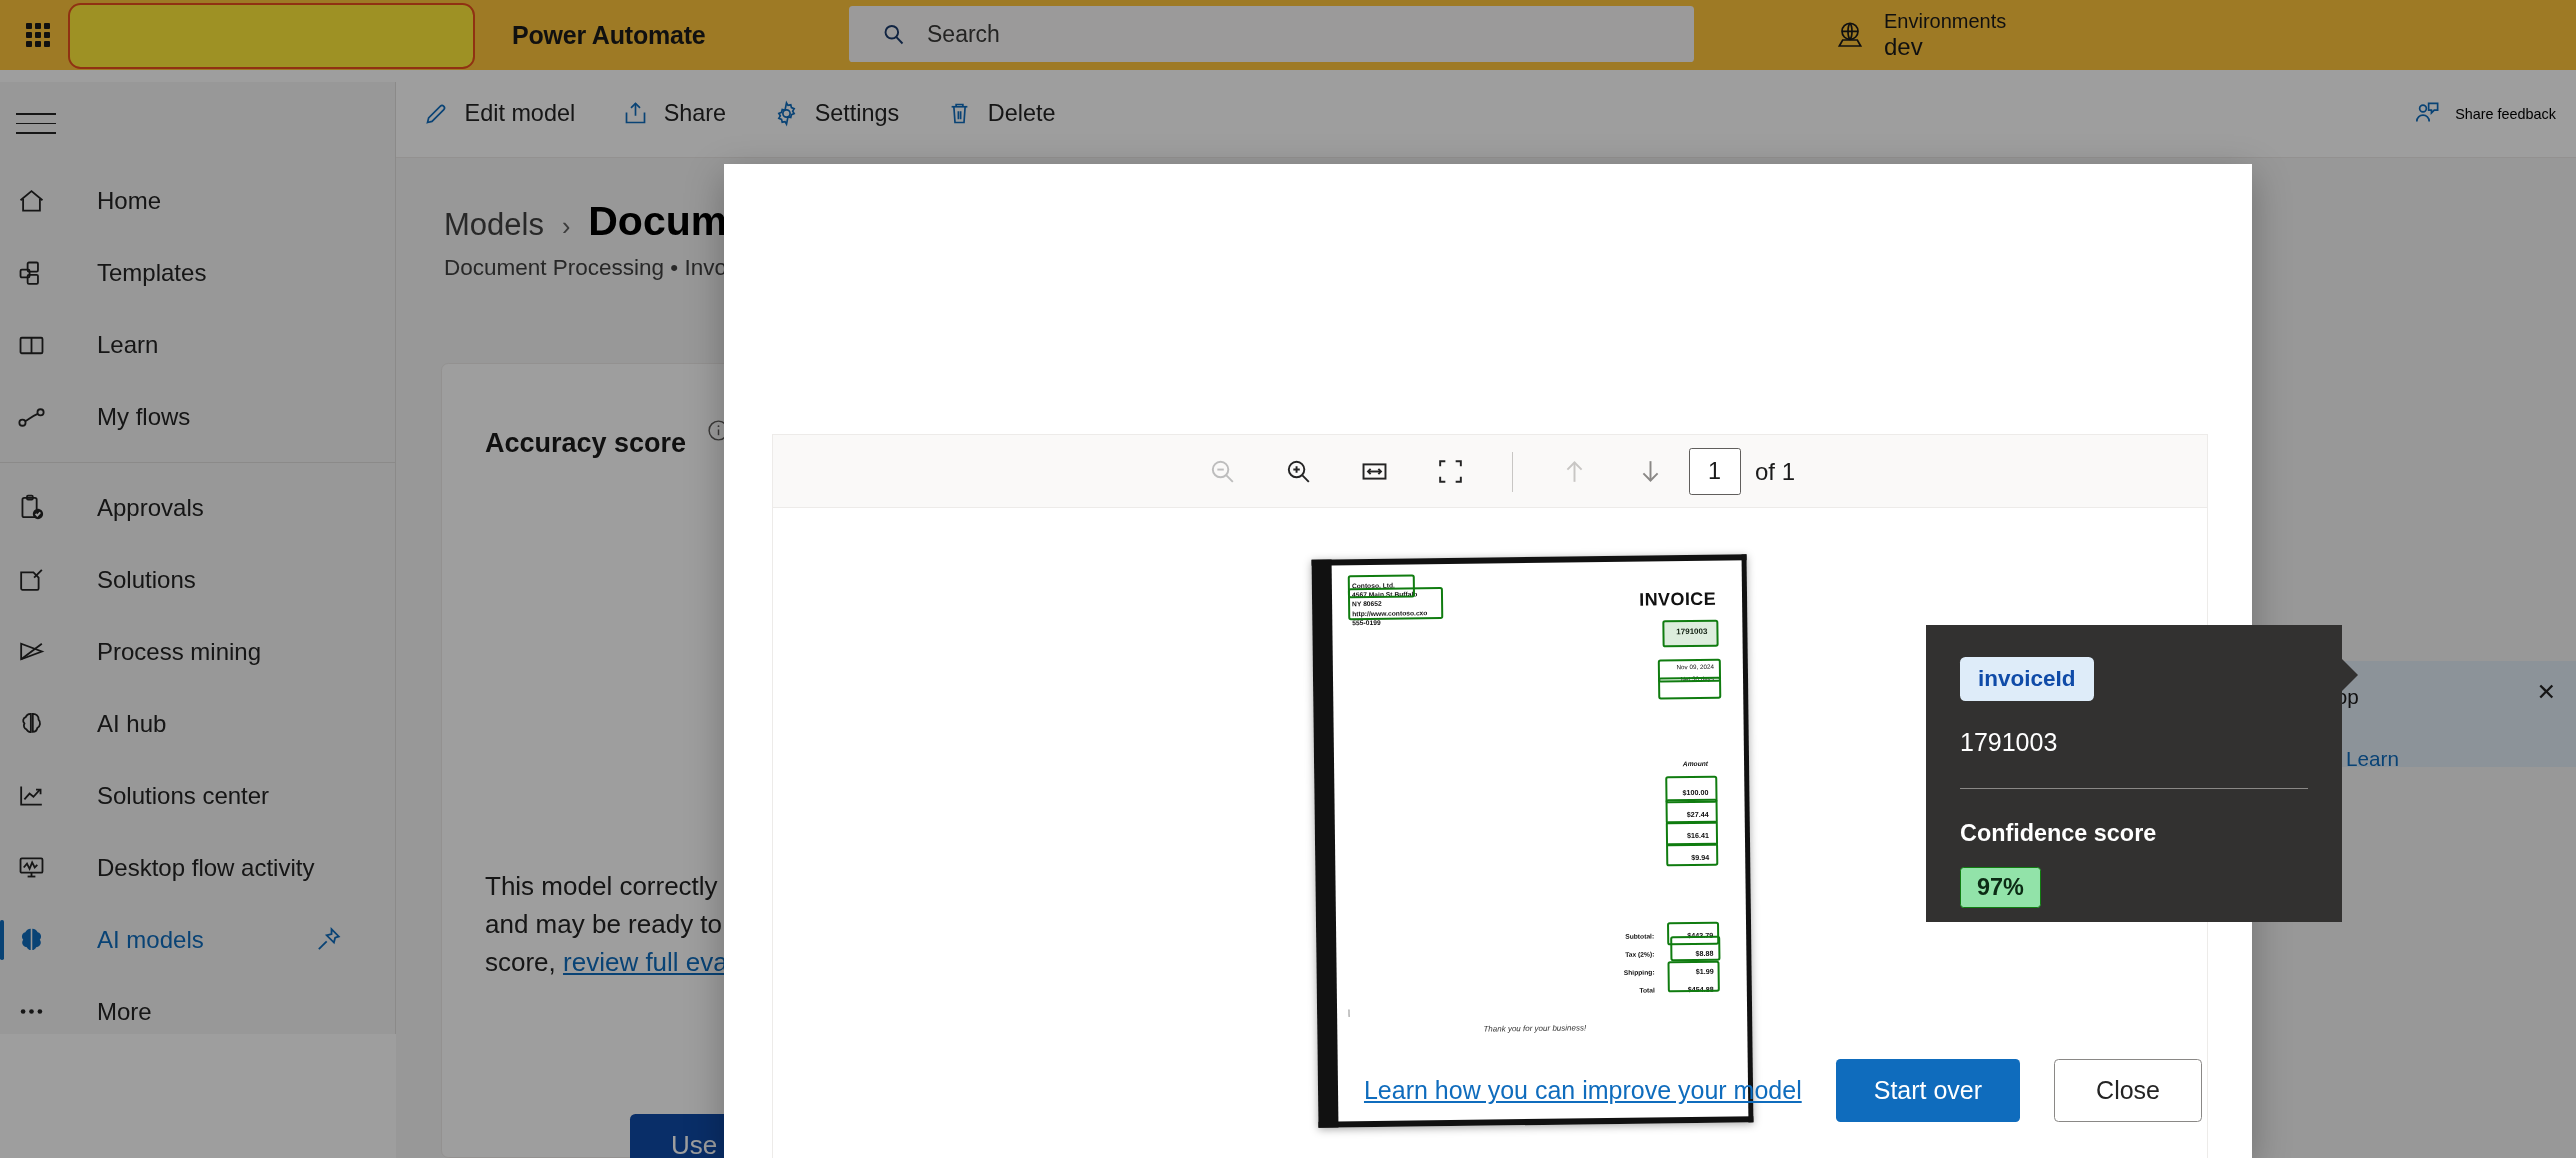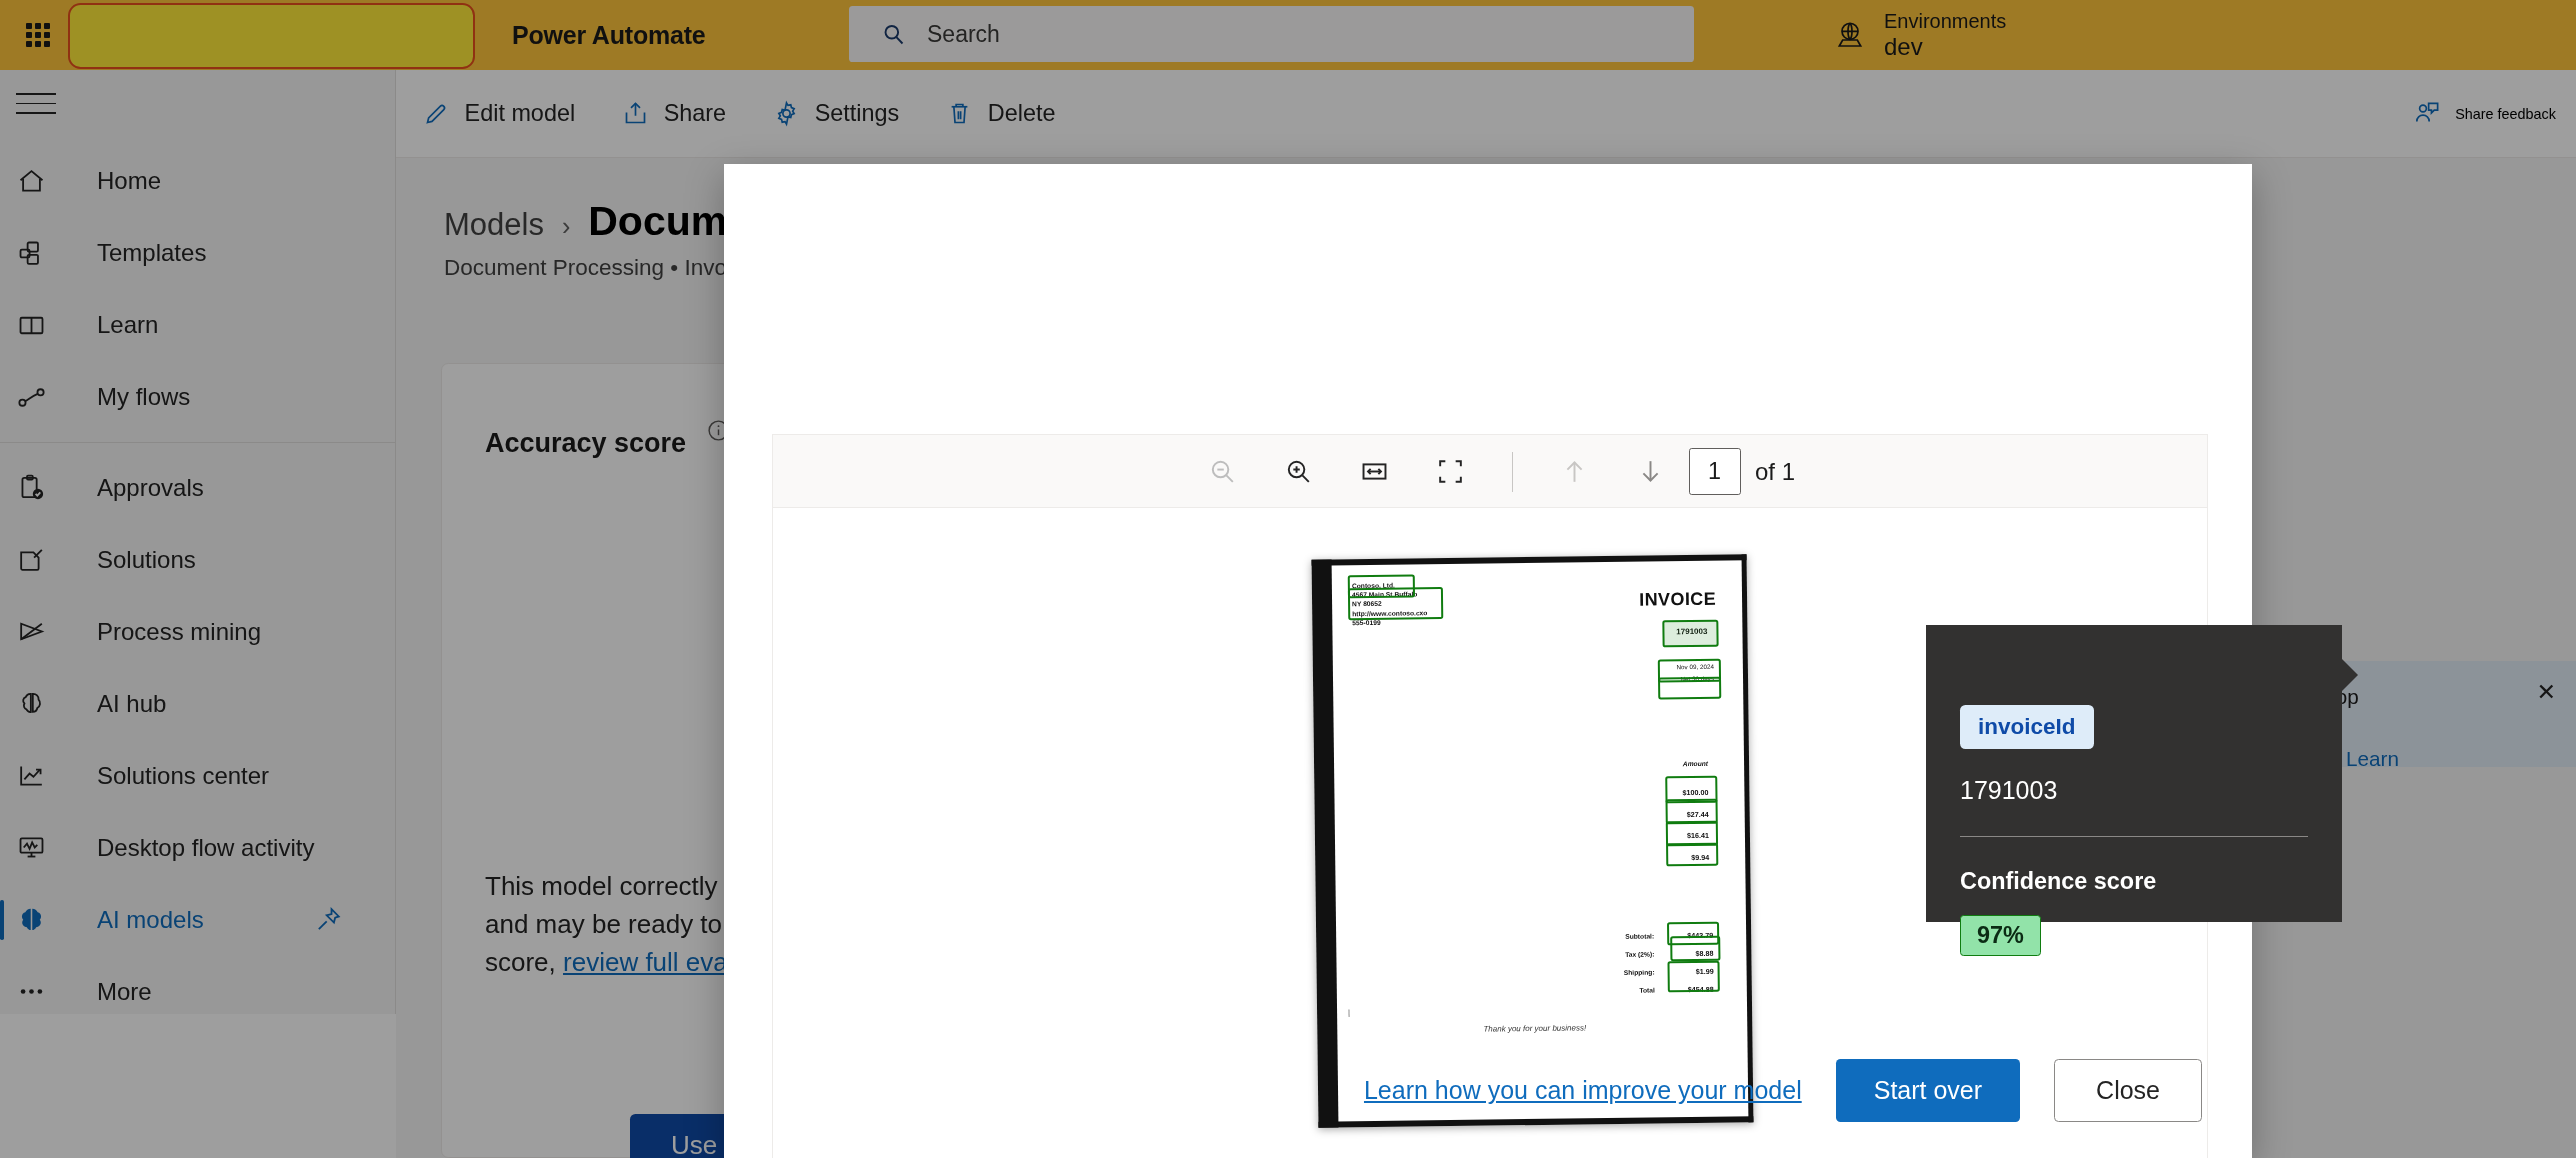--- a/index.html
+++ b/index.html
@@ -73,21 +73,21 @@
   .avatar-pm {
     width: 50px; height: 50px; border-radius: 50%;
     border: 1.8px solid #1b1b1b;
     display: flex; align-items: center; justify-content: center;
     font-size: 20.7px; color: #1b1b1b; font-weight: 400;
     cursor: pointer;
   }
 
   
   .leftnav {
-    position: absolute; left: 0; top: 62px;
+    position: absolute; left: 0; top: 82px;
     width: 396px; height: 952px;
     background: #F5F5F5;
     border-right: 0.9px solid #E1DFDD;
     z-index: 20;
     overflow: hidden;
   }
   .hamburger {
     height: 83px; display: flex; align-items: center; padding-left: 16px;
     cursor: pointer;
   }
@@ -310,21 +310,21 @@
   .tooltip-card::after {
     content: ""; position: absolute; right: -16px; top: 34px;
     border-top: 16px solid transparent;
     border-bottom: 16px solid transparent;
     border-left: 16px solid #323130;
   }
   .tt-chip {
     display: inline-block;
     background: #DEECF9; color: #0F4BA8;
     font-size: 22.5px; font-weight: 600;
-    padding: 9px 18px; border-radius: 5.4px; margin-top: 48px;
+    padding: 9px 18px; border-radius: 5.4px;
   }
   .tt-value { font-size: 25px; color: #FFFFFF; margin-top: 27px; }
   .tt-rule { height: 0.9px; background: #8A8886; margin: 31px 0 0 0; }
   .tt-conf { font-size: 23.4px; color: #FFFFFF; font-weight: 600; margin-top: 31px; }
   .tt-score {
     display: inline-block; margin-top: 20px;
     background: #92E3A9; color: #0B2B14;
     border: 1.8px solid #107C10; border-radius: 3.6px;
     font-size: 23.4px; font-weight: 600;
     padding: 6.3px 16px;

